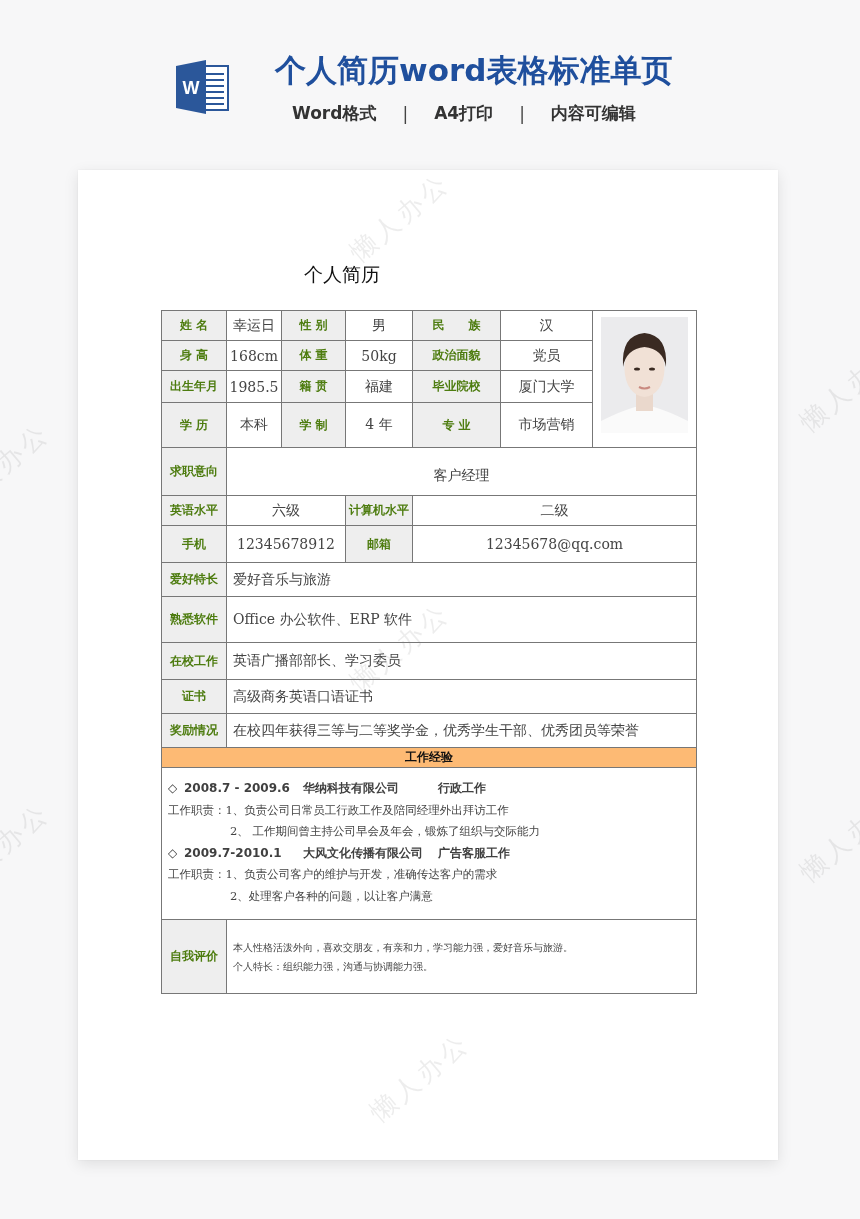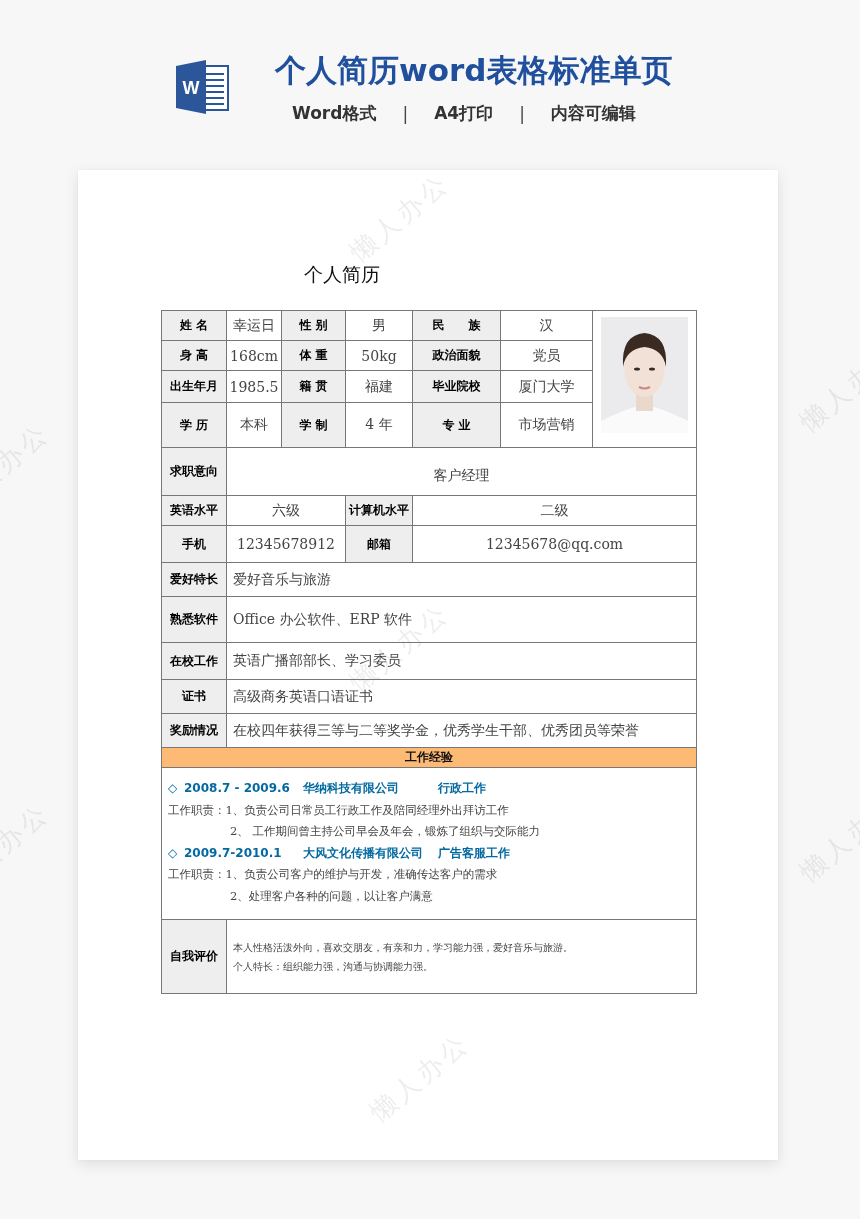--- a/index.html
+++ b/index.html
@@ -13,30 +13,30 @@
   .banner-sub { position: absolute; left: 276px; top: 102px; font-size: 17px; font-weight: bold; color: #333; white-space: nowrap; display: flex; gap: 26px; align-items: center; margin-left: 16px; }
   .banner-sub .sep { color: #444; font-weight: normal; }
 
   
   .page { position: absolute; left: 78px; top: 170px; width: 700px; height: 990px; background: #fff; box-shadow: 0 4px 14px rgba(0,0,0,0.10), 0 0 2px rgba(0,0,0,0.05); }
   .doc-title { position: absolute; left: 0; top: 262px; width: 684px; text-align: center; font-family: "DejaVu Serif", "Liberation Serif", serif; font-size: 19px; color: #111; }
 
   
   .resume { position: absolute; left: 161px; top: 310px; width: 535px; border-collapse: collapse; table-layout: fixed; font-size: 12px; }
   .resume td { border: 1px solid #777; text-align: center; vertical-align: middle; padding: 0; }
-  .resume td.lbl { background: #eeeeee; font-weight: bold; color: #000000; font-size: 12px; }
+  .resume td.lbl { background: #eeeeee; font-weight: bold; color: #4d7c0f; font-size: 12px; }
   .resume td.val { font-family: "DejaVu Serif", "Liberation Serif", serif; color: #444; font-size: 14px; }
   .resume td.left { text-align: left; padding-left: 6px; }
   .resume td.section-head { background: #fdba74; font-weight: bold; color: #111; height: 20px; font-size: 12px; }
   .photo-cell { position: relative; }
   .photo { position: absolute; left: 8px; top: 6px; width: 87px; height: 116px; background: #ededed; overflow: hidden; }
 
   .exp { text-align: left !important; padding: 10px 6px 12px 6px !important; vertical-align: top !important; }
   .exp .line { height: 21.5px; line-height: 21.5px; white-space: nowrap; font-family: "DejaVu Serif", "Liberation Serif", serif; color: #444; font-size: 11.5px; }
-  .exp .head { font-weight: bold; color: #0369a1; font-family: "DejaVu Sans", "Liberation Sans", sans-serif; font-size: 12px; }
+  .exp .head { font-weight: bold; color: #404040; font-family: "DejaVu Sans", "Liberation Sans", sans-serif; font-size: 12px; }
   .exp .head span { display: inline-block; }
   .exp .indent { padding-left: 62px; }
 
   .eval { text-align: left !important; padding: 0 6px !important; }
   .eval .line { line-height: 19px; font-family: "DejaVu Serif", "Liberation Serif", serif; color: #444; font-size: 10px; }
 
   
   .wm { position: absolute; font-family: "DejaVu Serif", "Liberation Serif", serif; font-size: 26px; color: rgba(0,0,0,0.07); transform: rotate(-40deg); white-space: nowrap; pointer-events: none; letter-spacing: 4px; }
 </style>
 </head>

